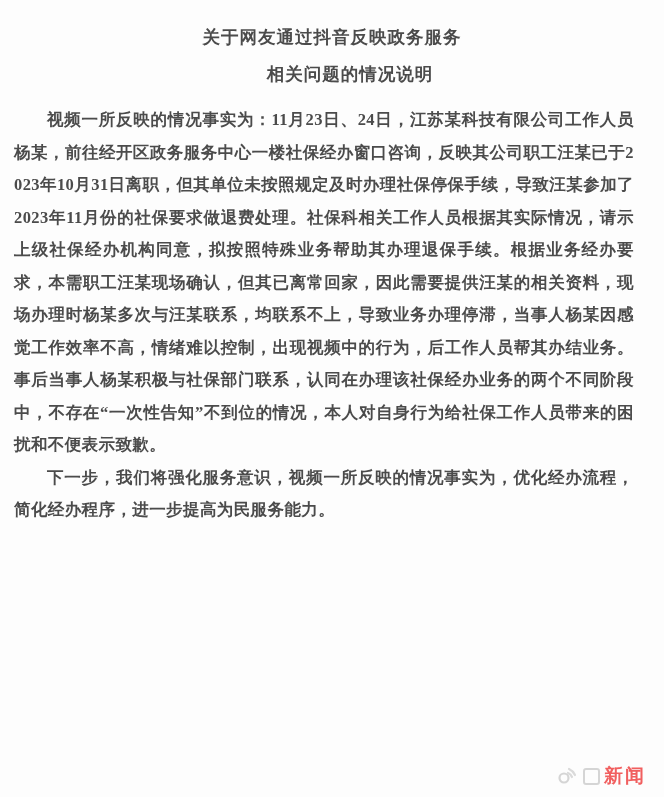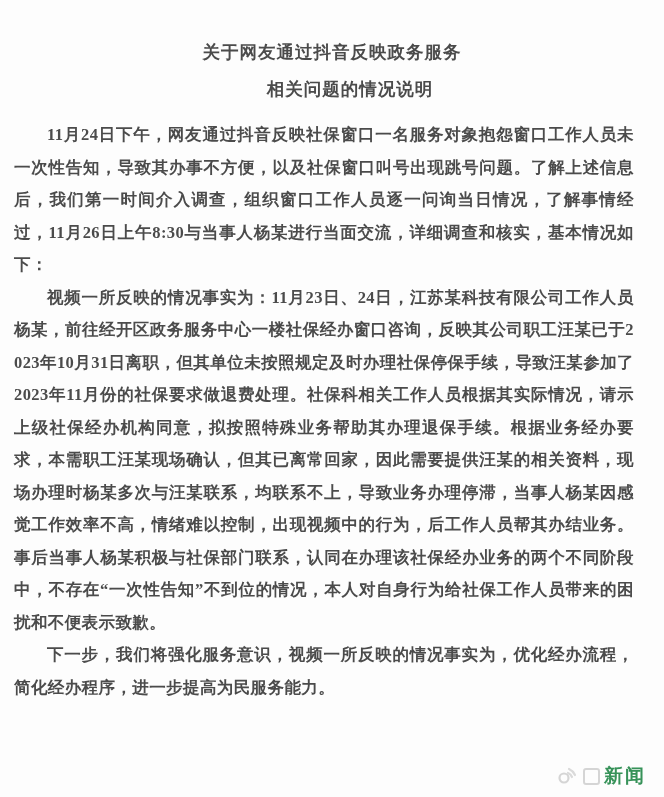--- a/index.html
+++ b/index.html
@@ -11,21 +11,21 @@
     position: relative;
     width: 664px;
     height: 797px;
     background: #fdfdfd;
     font-family: "Liberation Serif", "DejaVu Serif", serif;
     color: #4b4b4b;
     overflow: hidden;
     box-sizing: border-box;
   }
   .title-block {
-    padding-top: 39px;
+    padding-top: 24px;
     text-align: center;
   }
   .title-line {
     font-size: 17.5px;
     font-weight: 700;
     letter-spacing: 1px;
     line-height: 26px;
   }
   .title-line + .title-line {
     margin-top: 11px;
@@ -67,36 +67,35 @@
     width: 17px;
     height: 17px;
     border: 2px solid #cfcfcf;
     border-radius: 3px;
     box-sizing: border-box;
   }
   .watermark .wm-text {
     font-size: 19px;
     font-weight: 700;
     letter-spacing: 2px;
-    color: #15803d;
+    color: #ef4444;
     font-family: "Liberation Sans", "DejaVu Sans", sans-serif;
   }
 </style>
 </head>
 <body>
 
 <div class="page">
 
   <div class="title-block">
     <div class="title-line">关于网友通过抖音反映政务服务</div>
     <div class="title-line">相关问题的情况说明</div>
   </div>
 
   <div class="body-text">
-    <p>11月24日下午，网友通过抖音反映社保窗口一名服务对象抱怨窗口工作人员未一次性告知，导致其办事不方便，以及社保窗口叫号出现跳号问题。了解上述信息后，我们第一时间介入调查，组织窗口工作人员逐一问询当日情况，了解事情经过，11月26日上午8:30与当事人杨某进行当面交流，详细调查和核实，基本情况如下：</p>
     <p>视频一所反映的情况事实为：11月23日、24日，江苏某科技有限公司工作人员杨某，前往经开区政务服务中心一楼社保经办窗口咨询，反映其公司职工汪某已于2023年10月31日离职，但其单位未按照规定及时办理社保停保手续，导致汪某参加了2023年11月份的社保要求做退费处理。社保科相关工作人员根据其实际情况，请示上级社保经办机构同意，拟按照特殊业务帮助其办理退保手续。根据业务经办要求，本需职工汪某现场确认，但其已离常回家，因此需要提供汪某的相关资料，现场办理时杨某多次与汪某联系，均联系不上，导致业务办理停滞，当事人杨某因感觉工作效率不高，情绪难以控制，出现视频中的行为，后工作人员帮其办结业务。事后当事人杨某积极与社保部门联系，认同在办理该社保经办业务的两个不同阶段中，不存在“一次性告知”不到位的情况，本人对自身行为给社保工作人员带来的困扰和不便表示致歉。</p>
     <p>下一步，我们将强化服务意识，视频一所反映的情况事实为，优化经办流程，简化经办程序，进一步提高为民服务能力。</p>
   </div>
 
   <div class="watermark">
     <svg class="wm-logo" viewBox="0 0 26 26" fill="none" xmlns="http://www.w3.org/2000/svg">
       <circle cx="11" cy="15" r="4.5" stroke="#cfcfcf" stroke-width="2.2"></circle>
       <path d="M16 6 A 12 12 0 0 1 22 12" stroke="#d4d4d4" stroke-width="2.2" stroke-linecap="round"></path>
       <path d="M15 10 A 7 7 0 0 1 19 14" stroke="#d4d4d4" stroke-width="2.2" stroke-linecap="round"></path>
     </svg>

